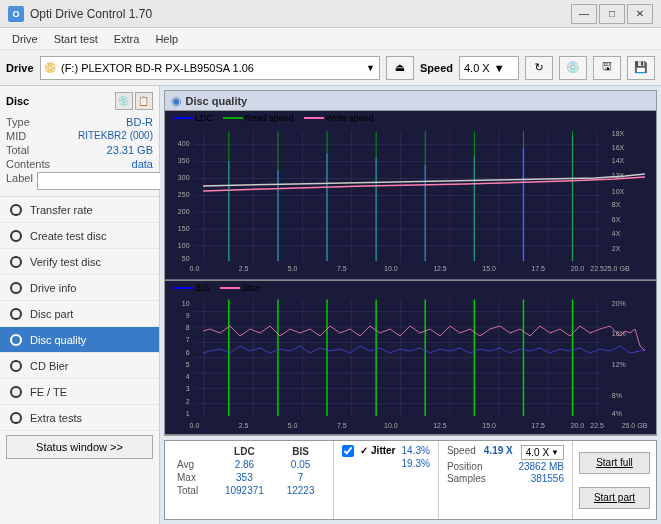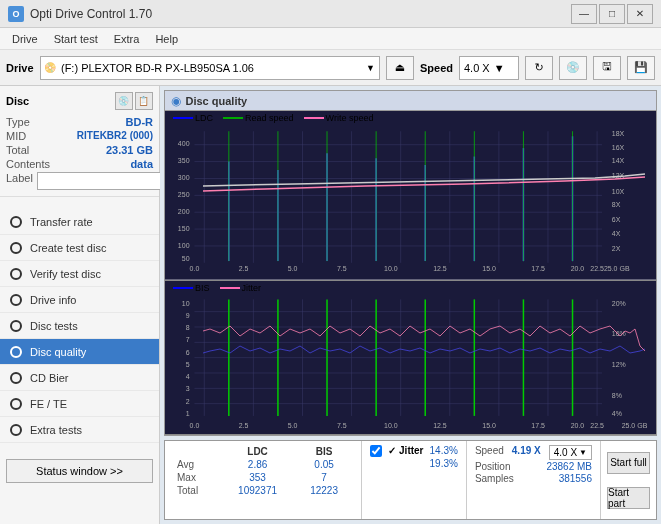--- a/index.html
+++ b/index.html
@@ -20,28 +20,28 @@
     
     #drivebar { background: #f0f0f0; height: 36px; display: flex; align-items: center; padding: 2px 6px; border-bottom: 1px solid #ccc; gap: 6px; }
     #drive-select { display: flex; align-items: center; background: white; border: 1px solid #aaa; height: 24px; padding: 0 4px; gap: 4px; flex: 1; }
     #speed-select { background: white; border: 1px solid #aaa; height: 24px; padding: 0 4px; font-size: 11px; width: 60px; display: flex; align-items: center; gap: 4px; }
     .icon-btn { width: 28px; height: 24px; background: #f5f5f5; border: 1px solid #aaa; display: flex; align-items: center; justify-content: center; cursor: pointer; }
 
     
     #main { display: flex; height: calc(524px - 28px - 22px - 36px); }
 
     
-    #sidebar { width: 160px; background: #f5f5f5; border-right: 1px solid #ccc; display: flex; flex-direction: column; gap: 12px; }
+    #sidebar { width: 160px; background: #f5f5f5; border-right: 1px solid #ccc; display: flex; flex-direction: column; }
     #disc-section { padding: 6px; border-bottom: 1px solid #ddd; }
     #disc-header { display: flex; align-items: center; justify-content: space-between; margin-bottom: 6px; }
     .disc-icon-area { display: flex; gap: 2px; }
     .small-icon { width: 18px; height: 18px; background: #e8e8e8; border: 1px solid #aaa; display: flex; align-items: center; justify-content: center; cursor: pointer; font-size: 9px; }
     .disc-row { display: flex; justify-content: space-between; margin-bottom: 2px; font-size: 11px; }
     .disc-row-label { color: #555; }
-    .disc-row-value { color: #1a5cb8; font-weight: 700; }
+    .disc-row-value { color: #1a5cb8; font-weight: 400; }
     #label-row { display: flex; gap: 4px; margin-top: 2px; }
     #label-input { height: 18px; border: 1px solid #aaa; background: white; flex: 1; padding: 0 2px; font-size: 10px; }
     #label-btn { width: 20px; height: 18px; background: #f5f5f5; border: 1px solid #aaa; display: flex; align-items: center; justify-content: center; cursor: pointer; font-size: 9px; }
 
     .sidebar-nav { display: flex; flex-direction: column; justify-content: flex-end; }
     .nav-item { display: flex; align-items: center; height: 26px; padding: 0 8px; cursor: pointer; color: #333; font-size: 11px; gap: 6px; border-bottom: 1px solid #e8e8e8; }
     .nav-item.active { background: #3a7bc8; color: white; }
     .nav-item .nav-icon { width: 16px; height: 16px; display: flex; align-items: center; justify-content: center; flex-shrink: 0; }
     .nav-circle { width: 12px; height: 12px; border-radius: 50%; border: 2px solid currentColor; }
     .nav-circle.white { border-color: white; }
@@ -78,21 +78,21 @@
     #stats-table td { padding: 1px 4px; }
     #stats-table .col-header { font-weight: 600; color: #333; text-align: center; }
     #stats-table .row-label { color: #555; }
     #stats-table .blue-val { color: #1a5cb8; text-align: center; }
     #jitter-section { display: flex; align-items: flex-start; gap: 6px; padding: 4px 8px; border-left: 1px solid #ccc; }
     #jitter-checkbox { width: 12px; height: 12px; }
     #speed-section { padding: 4px 8px; border-left: 1px solid #ccc; font-size: 10px; }
     .speed-row { display: flex; justify-content: space-between; gap: 8px; margin-bottom: 1px; }
     .speed-label { color: #555; }
     .speed-val { color: #1a5cb8; }
-    #buttons-section { display: flex; flex-direction: column; justify-content: space-around; padding: 4px 6px; border-left: 1px solid #ccc; width: 56px; }
+    #buttons-section { display: flex; flex-direction: column; justify-content: space-around; padding: 4px 6px; border-left: 1px solid #ccc; width: 84px; text-decoration: underline; }
     .action-btn { height: 22px; background: #e8e8e8; border: 1px solid #aaa; font-size: 10px; cursor: pointer; display: flex; align-items: center; justify-content: center; }
 
     svg { display: block; }
   </style>
 </head>
 <body>
 
 <div id="titlebar">
   <div id="titlebar-left">
     <div id="titlebar-icon">
@@ -190,21 +190,21 @@
       <div class="nav-item">
         <div class="nav-icon">
             <div class="nav-circle"></div>
           </div>
         <span>Drive info</span>
       </div>
       <div class="nav-item">
         <div class="nav-icon">
             <div class="nav-circle"></div>
           </div>
-        <span>Disc tests</span>
+        <span>Disc part</span>
       </div>
       <div class="nav-item active">
         <div class="nav-icon">
             <div class="nav-circle white"></div>
           </div>
         <span>Disc quality</span>
       </div>
       <div class="nav-item">
         <div class="nav-icon">
             <div class="nav-circle"></div>

